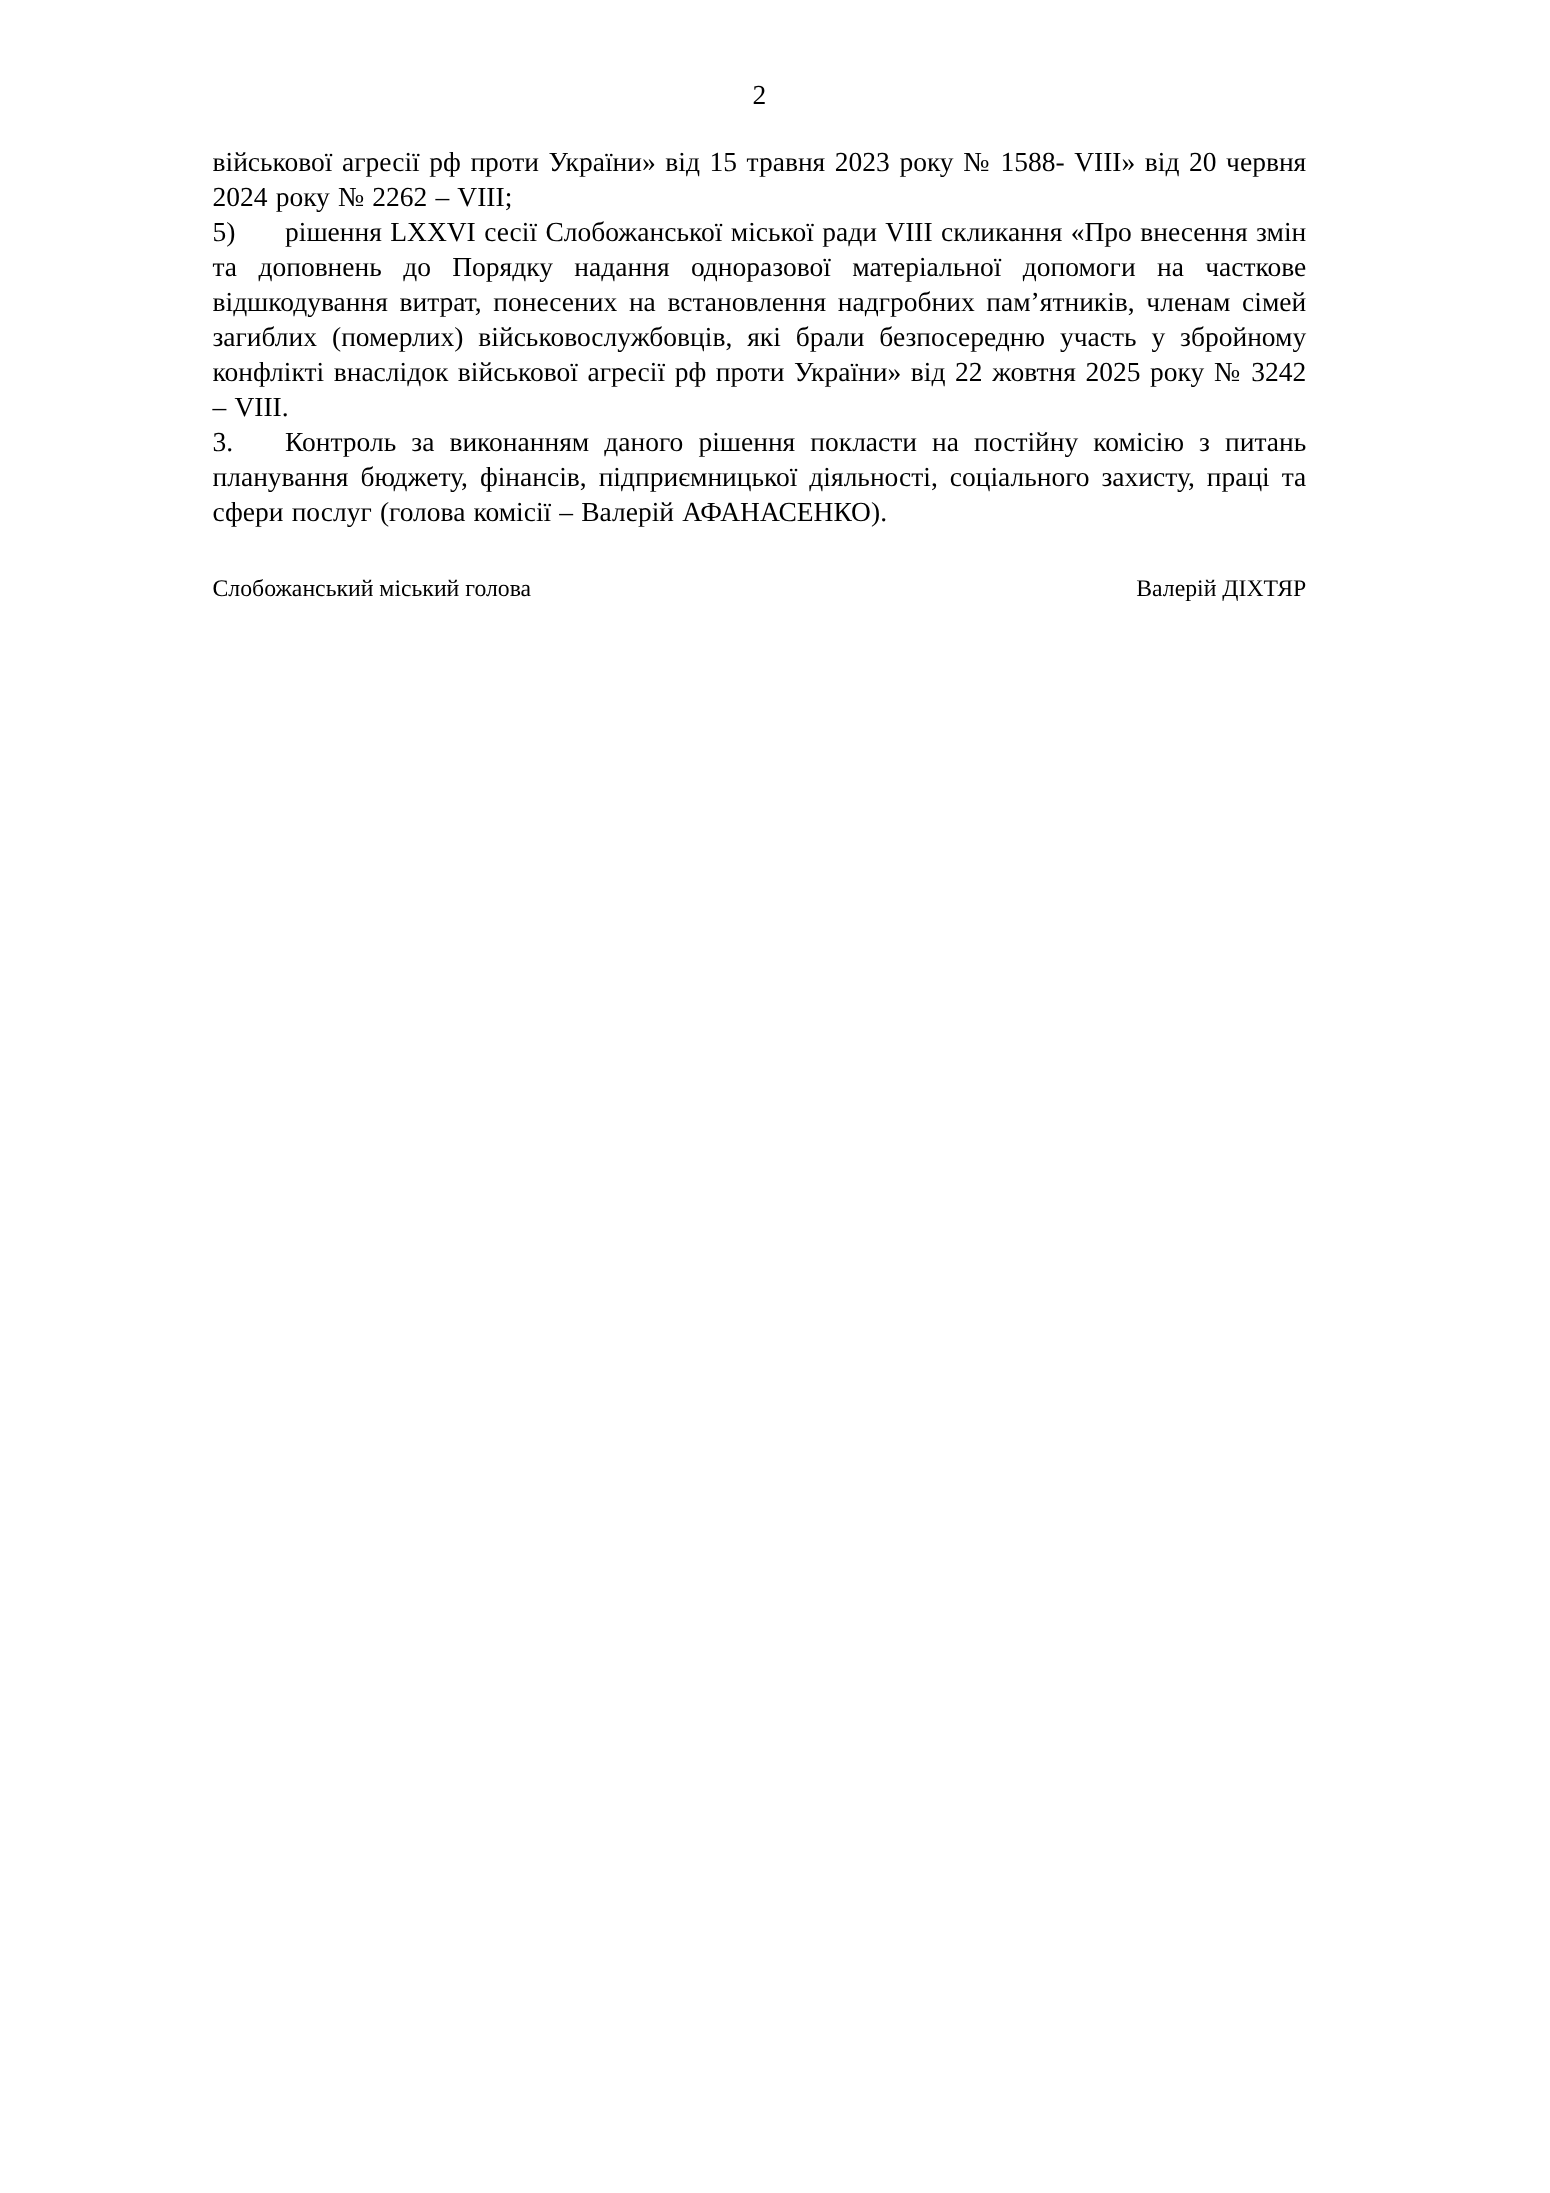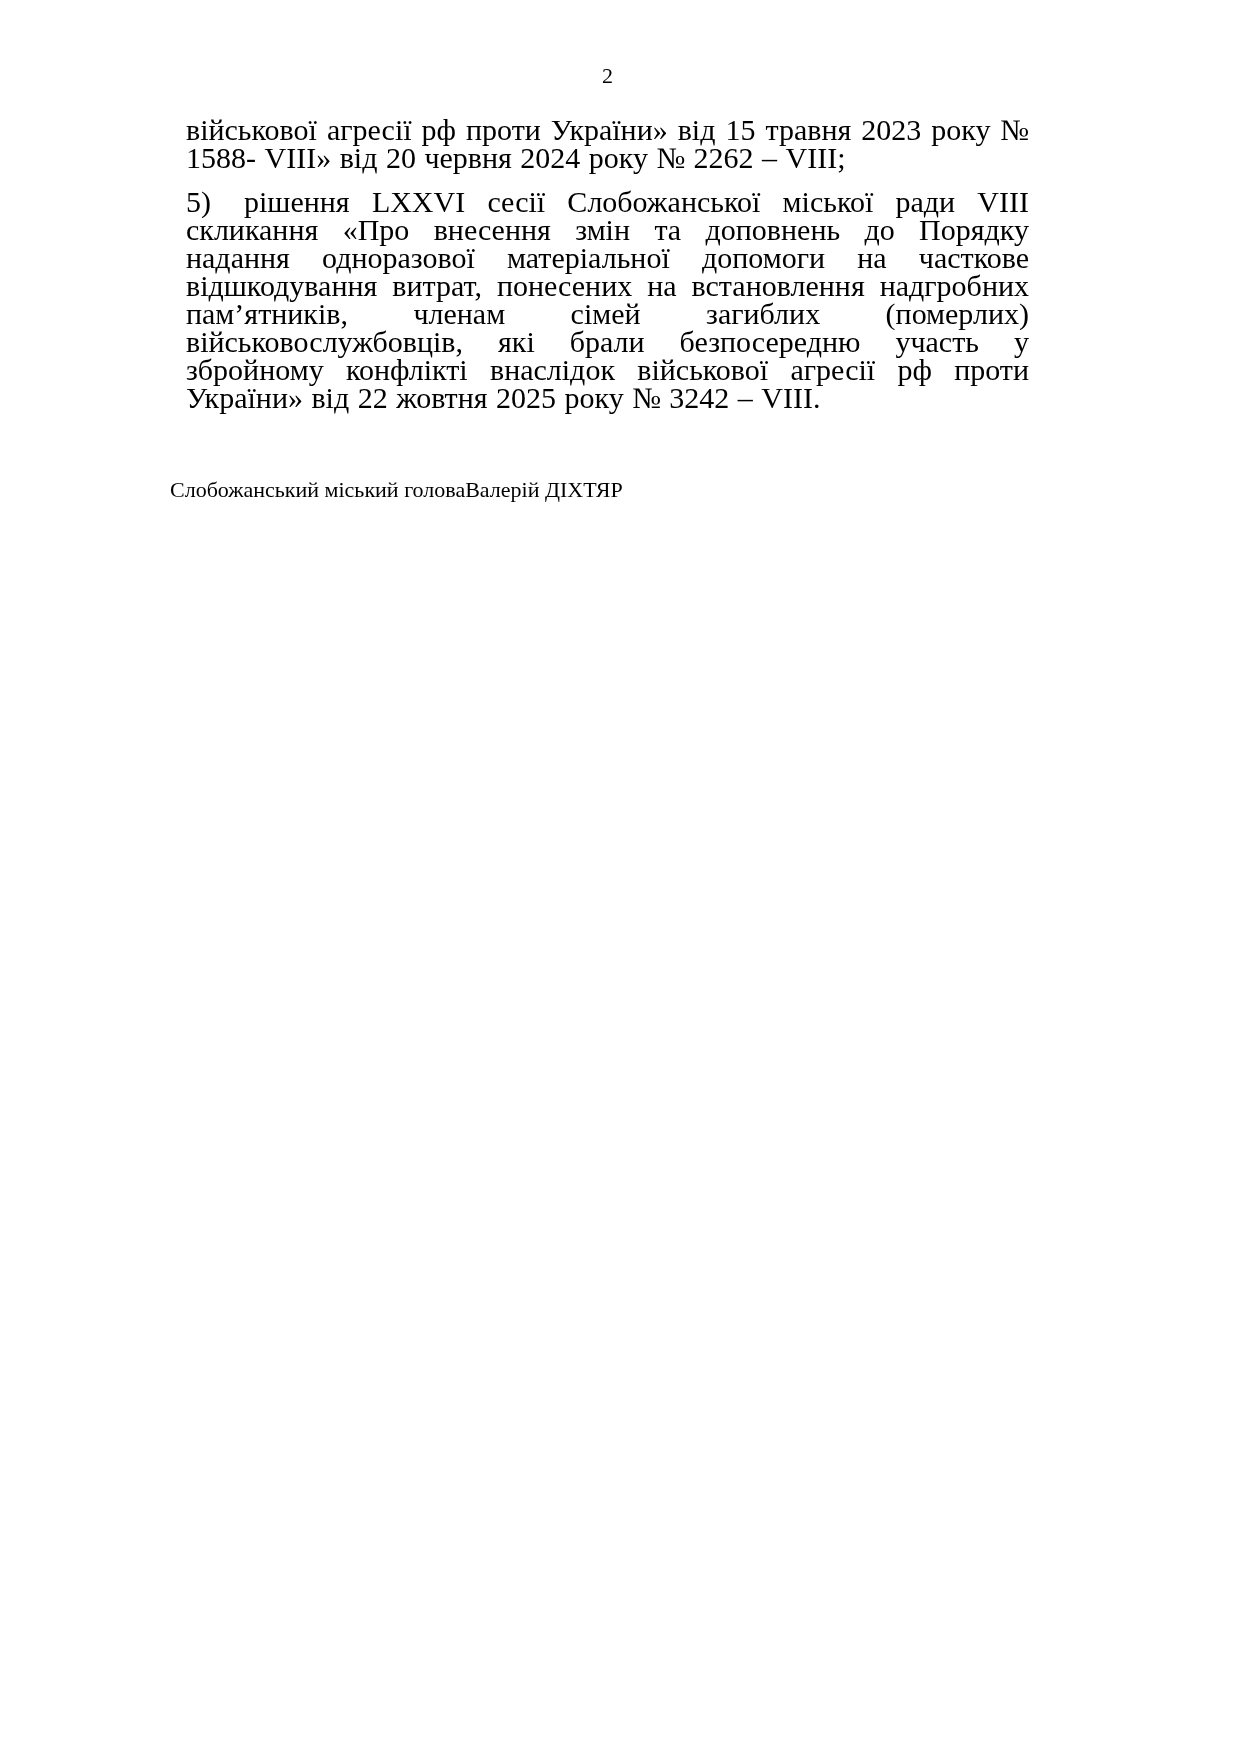--- a/index.html
+++ b/index.html
@@ -22,53 +22,55 @@
     top: 62px;
     width: 875px;
   }
   .page-number {
     text-align: center;
     font-size: 22px;
     line-height: 28px;
     margin-bottom: 26px;
   }
   .body-text p {
-    margin: 16px;
-    font-size: 30px;
+    margin: 0;
+    font-size: 22px;
     line-height: 28px;
     text-align: justify;
     text-align-last: left;
     word-spacing: 1px;
   }
   .para-label {
     display: inline-block;
     width: 58px;
   }
   .signature-row {
     display: flex;
+    justify-content: space-between;
     align-items: baseline;
-    font-size: 22px;
+    font-size: 19px;
     line-height: 28px;
-    margin-top: 64px;
+    margin-top: 34px;
   }
 </style>
 </head>
 <body>
 
 <div class="page">
   <div class="content">
 
     <div class="page-number">2</div>
 
     <div class="body-text">
 
       <p><span>військової агресії рф проти України» від 15 травня 2023 року № 1588- VIII» від 20 червня 2024 року № 2262 – VIII;</span></p>
 
       <p><span class="para-label">5)</span><span>рішення LXXVI сесії Слобожанської міської ради VIII скликання «Про внесення змін та доповнень до Порядку надання одноразової матеріальної допомоги на часткове відшкодування витрат, понесених на встановлення надгробних пам’ятників, членам сімей загиблих (померлих) військовослужбовців, які брали безпосередню участь у збройному конфлікті внаслідок військової агресії рф проти України» від 22 жовтня 2025 року № 3242 – VIII.</span></p>
 
+      <p><span class="para-label">3.</span><span>Контроль за виконанням даного рішення покласти на постійну комісію з питань планування бюджету, фінансів, підприємницької діяльності, соціального захисту, праці та сфери послуг (голова комісії – Валерій АФАНАСЕНКО).</span></p>
 
     </div>
 
     <div class="signature-row">
       <span>Слобожанський міський голова</span>
       <span>Валерій ДІХТЯР</span>
     </div>
 
   </div>
 </div>

